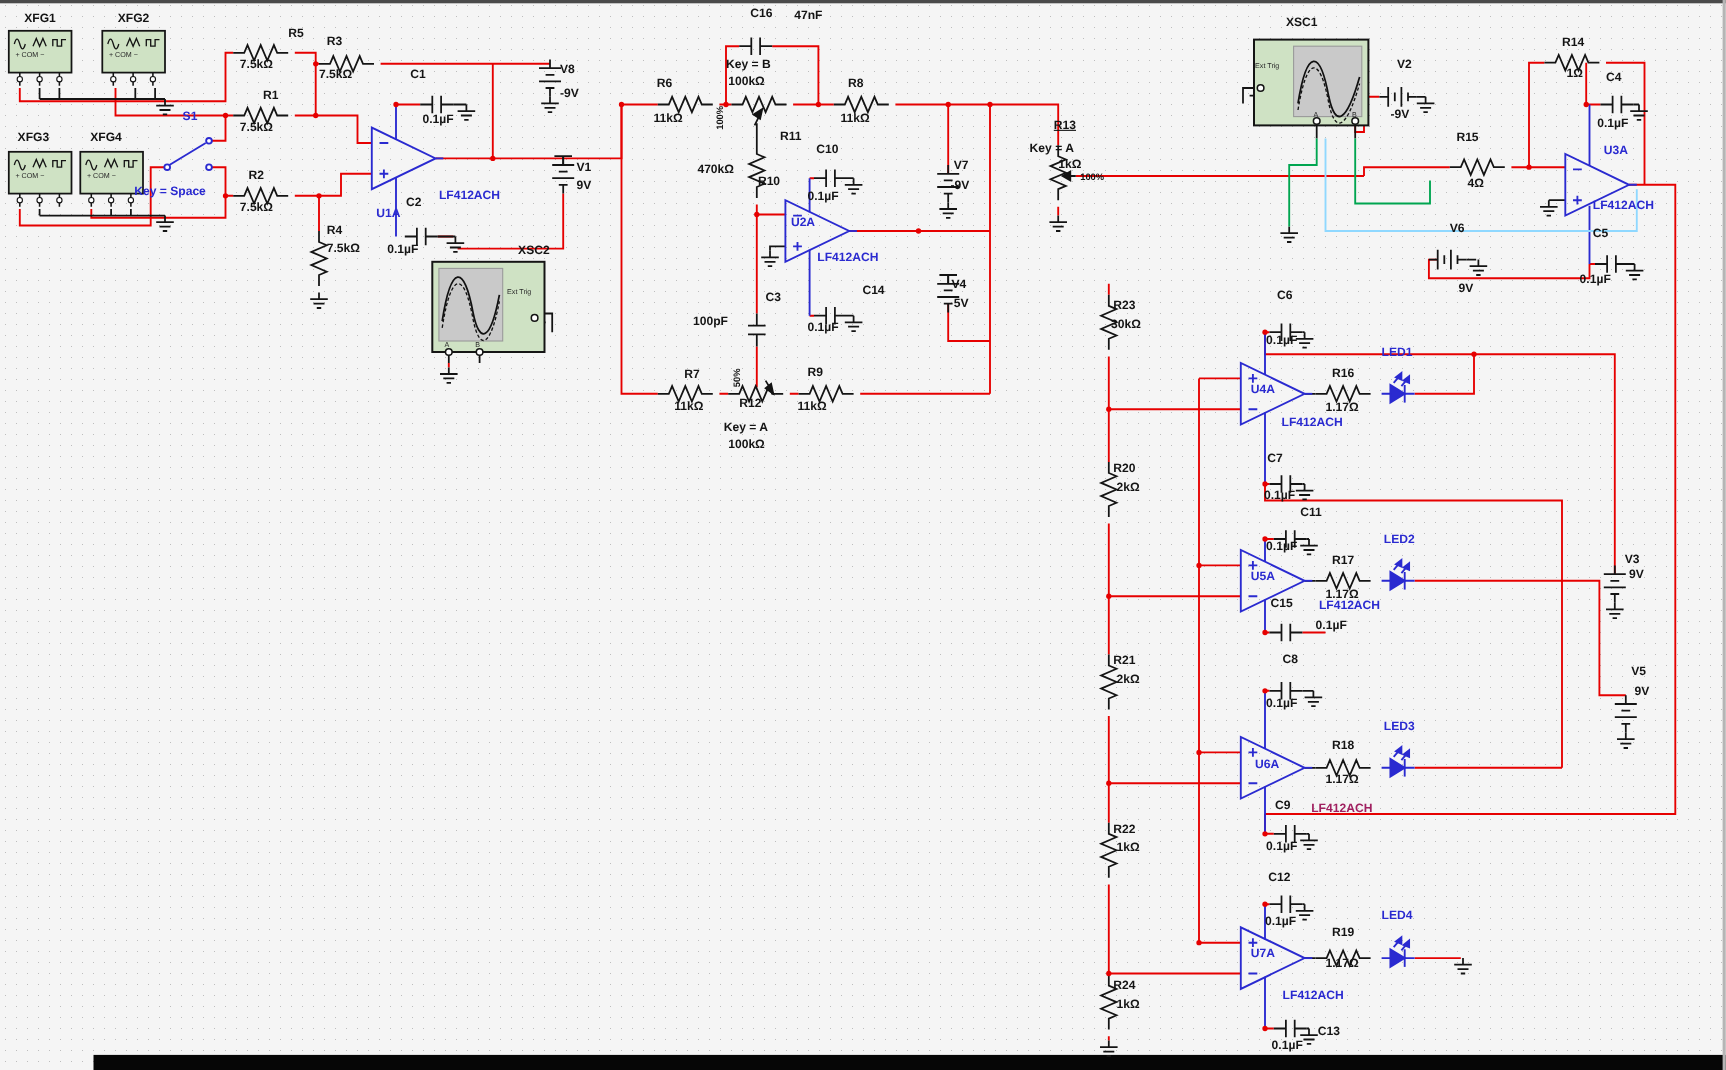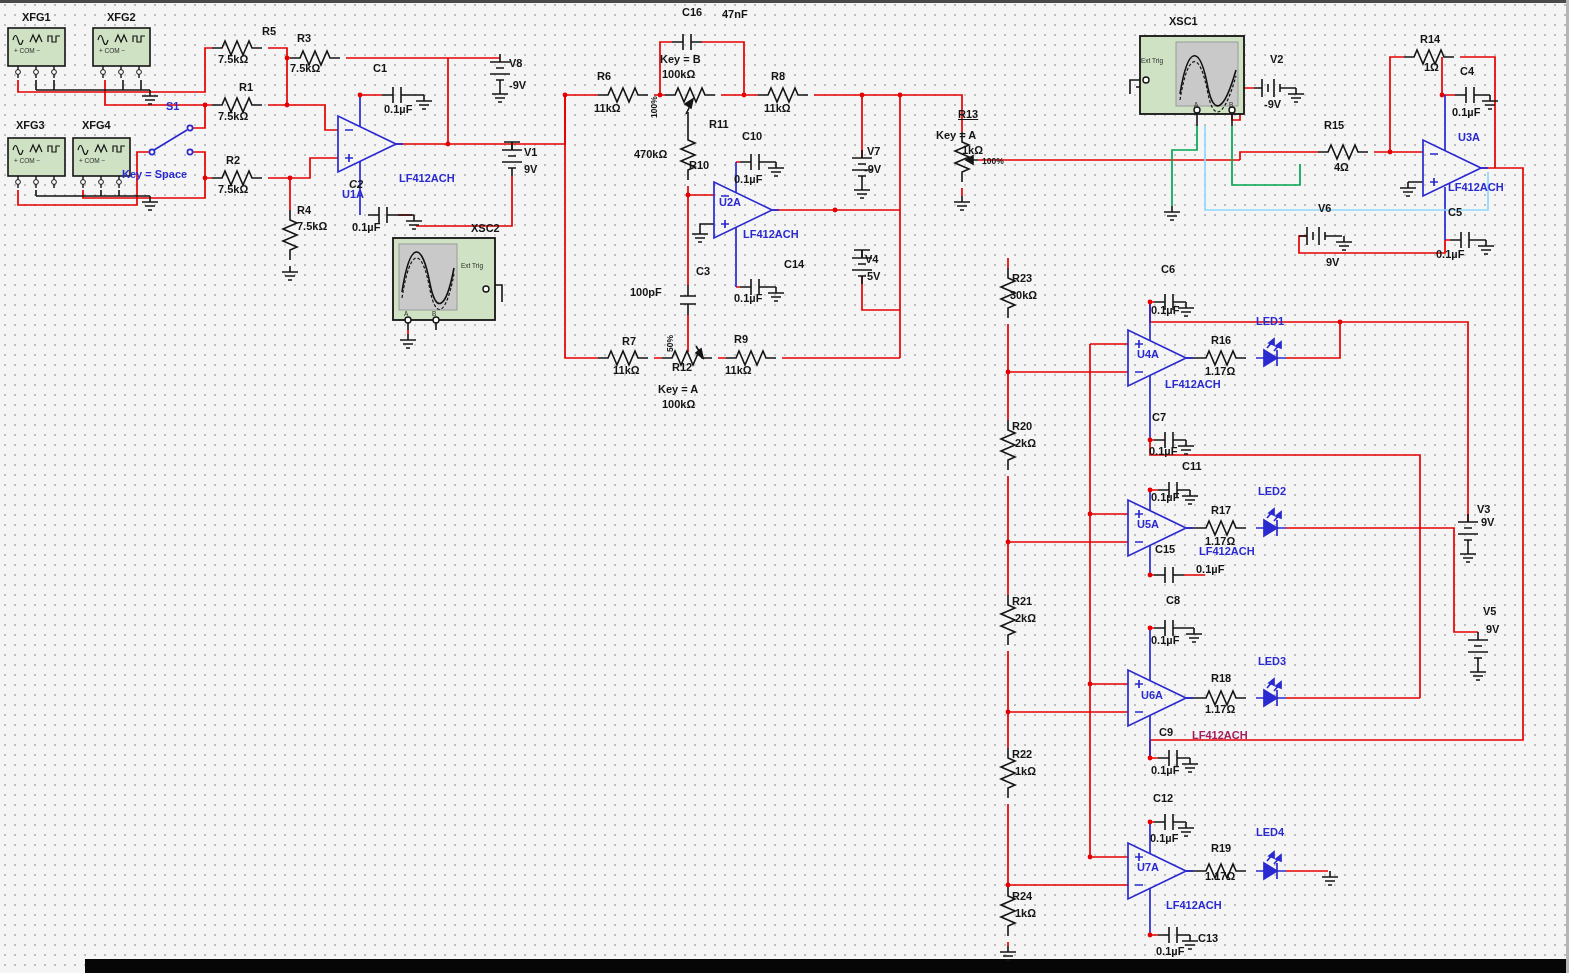--- a/index.html
+++ b/index.html
@@ -292,21 +292,21 @@
       <span class="lb " style="left: 226px; top: 155px;">R2</span>
       <span class="lb " style="left: 218px; top: 184px;">7.5kΩ</span>
       <span class="lb " style="left: 297px; top: 33px;">R3</span>
       <span class="lb " style="left: 290px; top: 63px;">7.5kΩ</span>
       <span class="lb " style="left: 297px; top: 205px;">R4</span>
       <span class="lb " style="left: 297px; top: 221px;">7.5kΩ</span>
       <span class="lb " style="left: 373px; top: 63px;">C1</span>
       <span class="lb " style="left: 384px; top: 104px;">0.1µF</span>
       <span class="lb u" style="left: 342px; top: 189px;">U1A</span>
       <span class="lb u" style="left: 399px; top: 173px;">LF412ACH</span>
-      <span class="lb " style="left: 349px; top: 179px; font-style: italic;">C2</span>
+      <span class="lb " style="left: 369px; top: 179px;">C2</span>
       <span class="lb " style="left: 352px; top: 222px;">0.1µF</span>
       <span class="lb " style="left: 509px; top: 58px;">V8</span>
       <span class="lb " style="left: 509px; top: 80px;">-9V</span>
       <span class="lb " style="left: 524px; top: 147px;">V1</span>
       <span class="lb " style="left: 524px; top: 164px;">9V</span>
       <span class="lb " style="left: 429px; top: 223px; margin-left: 42px;">XSC2</span>
       <span class="lb g" style="left: 461px; top: 263px; font-size: 6.5px;">Ext Trig</span>
       <span class="lb g" style="left: 404px; top: 311px; font-size: 6.5px;">A</span>
       <span class="lb g" style="left: 432px; top: 311px; font-size: 6.5px;">B</span>
       <span class="lb " style="left: 682px; top: 7px;">C16</span>

